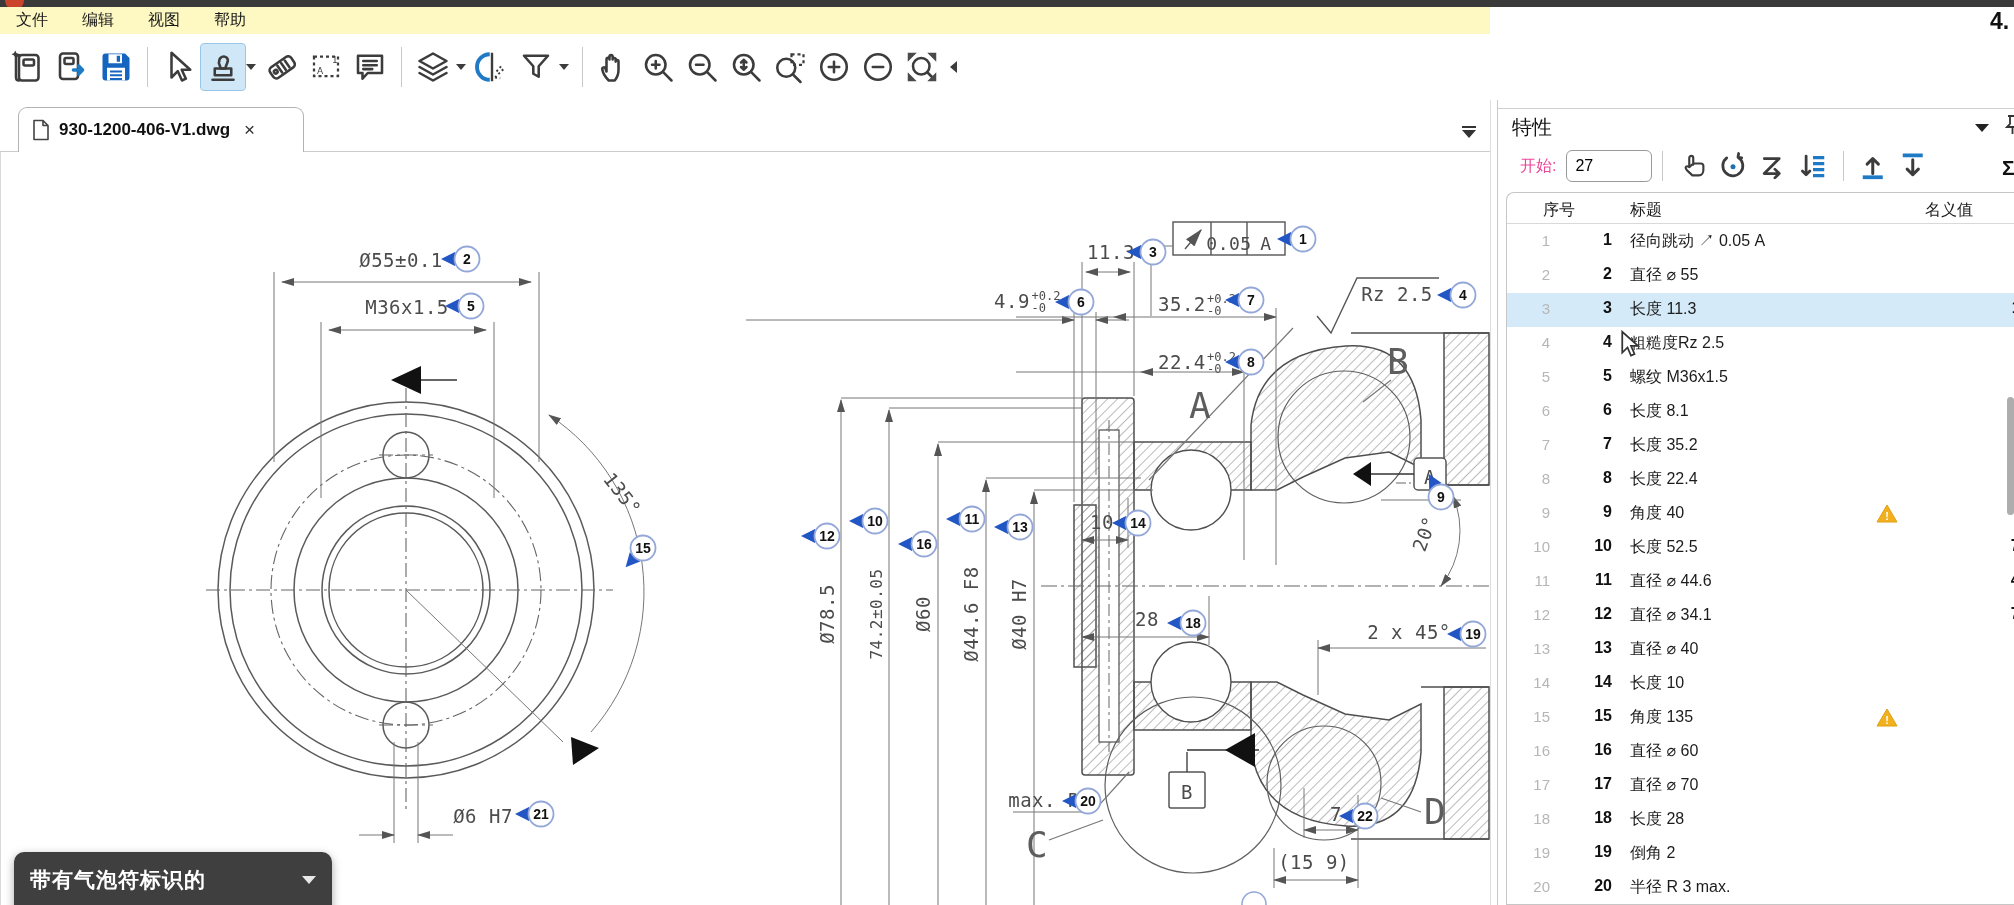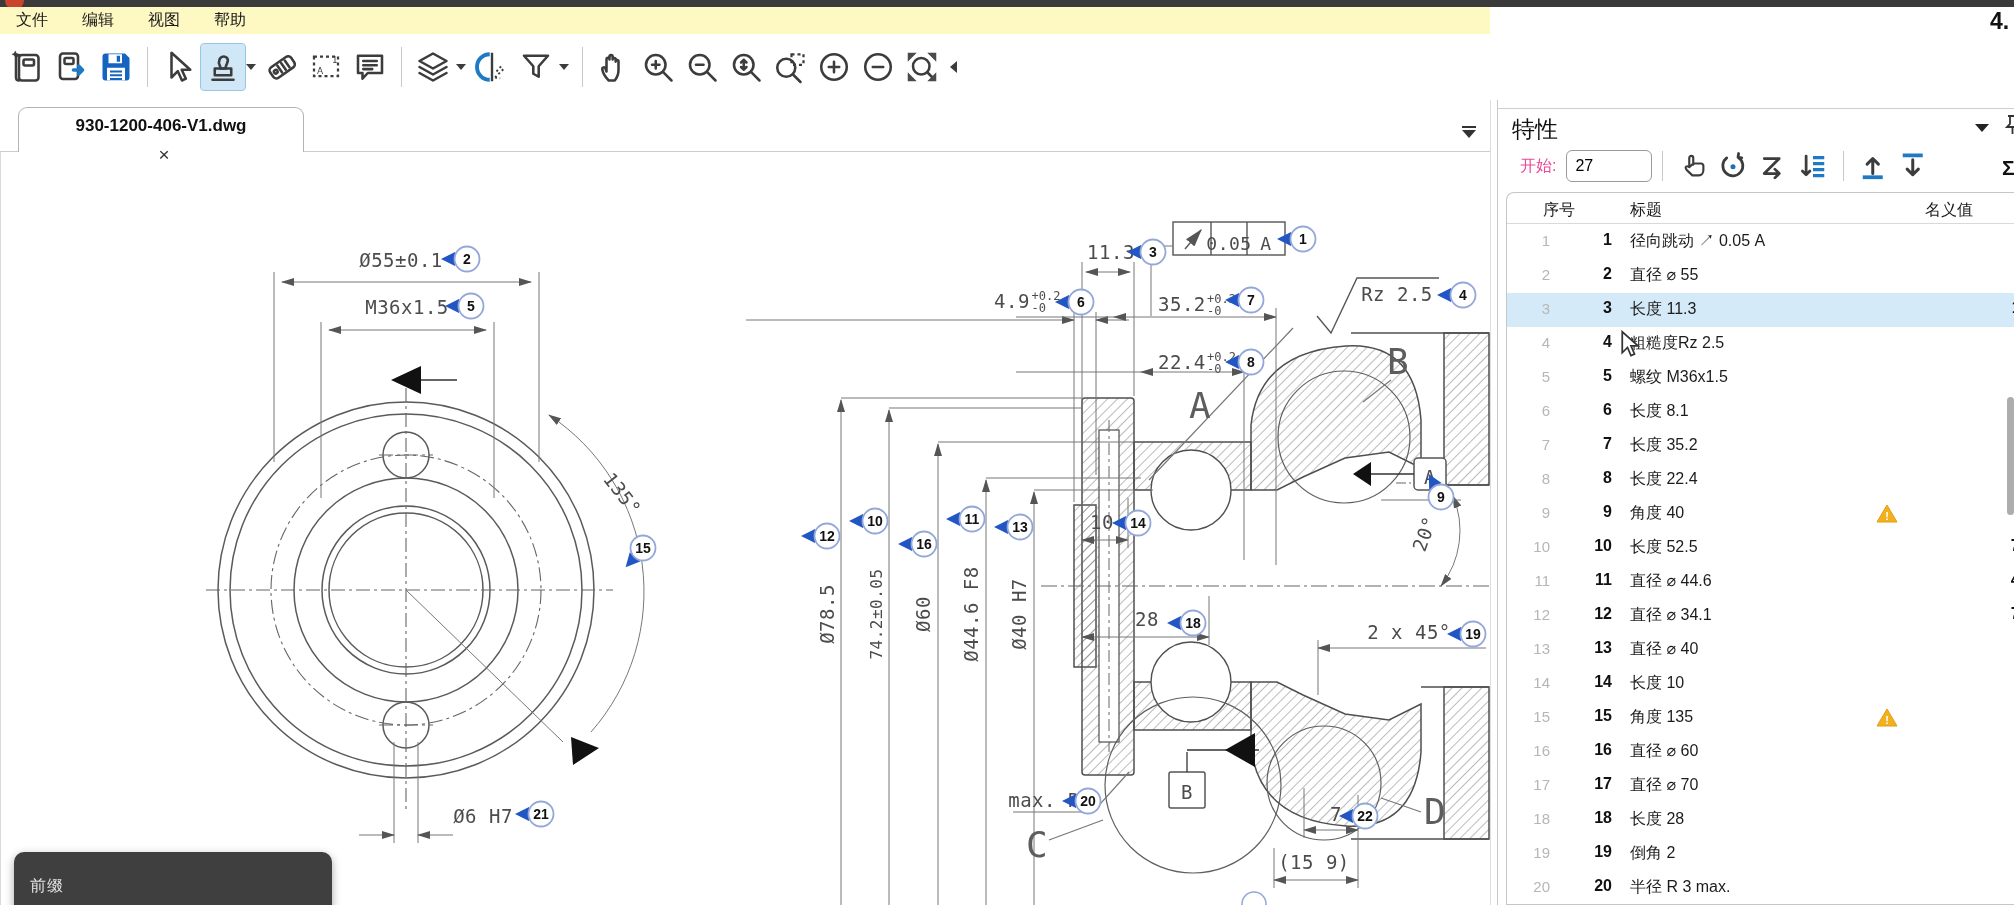--- a/index.html
+++ b/index.html
@@ -20,42 +20,42 @@
   .tbtn { width:44px; height:46px; display:flex; align-items:center; justify-content:center; border-radius:3px; }
   .tbtn svg { width:36px; height:36px; }
   .tbtn.hl { background:#cfe7f7; outline:1px solid #97c6e6; }
   .tsep { width:1px; height:40px; background:#c9c9c9; margin:0 9px; }
   .caret { width:0; height:0; border-left:5px solid transparent; border-right:5px solid transparent; border-top:6px solid #3c3c3c; margin:0 4px 0 1px; }
   .caret-l { width:0; height:0; border-top:6px solid transparent; border-bottom:6px solid transparent; border-right:7px solid #3c3c3c; margin-left:6px; }
 
   
   #tabstrip { position:absolute; left:0; top:100px; width:1490px; height:52px; }
   #tabline { position:absolute; left:0; bottom:0; width:100%; height:1px; background:#cccccc; }
-  .tab { position:absolute; left:18px; bottom:0; height:45px; width:286px; background:#fff; border:1px solid #b3b3b3; border-bottom:none; border-radius:9px 9px 0 0; display:flex; align-items:center; padding:0 12px; gap:8px; font-size:17px; font-weight:700; color:#111; z-index:2;flex-direction:column; }
+  .tab { position:absolute; left:18px; bottom:0; height:45px; width:286px; background:#fff; border:1px solid #b3b3b3; border-bottom:none; border-radius:9px 9px 0 0; display:flex; align-items:center; padding:0 12px; gap:8px; font-size:17px; font-weight:700; color:#111; z-index:2; }
   .tab .x { font-weight:400; font-size:19px; color:#333; margin-left:6px; cursor:pointer; }
   #tabmenu { position:absolute; right:12px; bottom:14px; width:18px; text-align:center; }
   #tabmenu .bar { width:14px; height:2.5px; background:#333; margin:0 auto 2px; }
   #tabmenu .tri { width:0; height:0; margin:0 auto; border-left:7px solid transparent; border-right:7px solid transparent; border-top:8px solid #333; }
 
   
   #canvas { position:absolute; left:0; top:152px; width:1490px; height:753px; background:#fff; border-left:1px solid #d9d9d9; }
   #drawing { position:absolute; left:0; top:0; }
 
   
   #balloon-panel { position:absolute; left:13px; top:700px; width:318px; height:230px; background:#3f3f3f; border-radius:10px; padding:14px 16px; z-index:10; box-shadow:0 3px 10px rgba(0,0,0,.35); color:#fff; }
   #balloon-panel .hdr { display:flex; align-items:center; justify-content:space-between; }
   #balloon-panel .hdr .t { font-size:21px; font-weight:700; letter-spacing:1px; }
   #balloon-panel .hdr .c { width:0; height:0; border-left:7px solid transparent; border-right:7px solid transparent; border-top:8px solid #e8e8e8; }
   #balloon-panel label { display:block; font-size:16px; color:#e3e3e3; margin-top:10px; letter-spacing:1px; }
 
   
   #props { position:absolute; left:1497px; top:100px; width:517px; height:805px; background:#fff; border-left:1px solid #c9c9c9; }
   #propsline2 { position:absolute; left:1490px; top:100px; width:1px; height:805px; background:#dedede; }
   #props .phead { position:absolute; left:0; top:8px; width:100%; height:32px; border-top:1px solid #cfcfcf; }
-  #props .ptitle { position:absolute; left:14px; top:14px; font-size:23px; color:#111; }
+  #props .ptitle { position:absolute; left:14px; top:14px; font-size:20px; color:#111; }
   #props .pcaret { position:absolute; left:477px; top:24px; width:0; height:0; border-left:7px solid transparent; border-right:7px solid transparent; border-top:8px solid #222; }
   #props .ppin { position:absolute; left:506px; top:14px; }
   #toolrow { position:absolute; left:0; top:44px; width:100%; height:44px; display:flex; align-items:center; }
   #toolrow .lbl { font-size:16px; color:#ec4899; margin-left:22px; }
   #toolrow input { width:86px; height:32px; margin-left:10px; border:1px solid #9a9a9a; border-radius:6px; font-size:16px; padding:0 8px; }
   #toolrow .sep { width:1px; height:30px; background:#c9c9c9; margin:0 10px; }
   .pico { width:40px; height:36px; display:flex; align-items:center; justify-content:center; }
   .pico svg { width:30px; height:30px; }
   #sigma { position:absolute; left:504px; top:56px; font-size:21px; font-weight:700; color:#111; }
 
@@ -560,20 +560,24 @@
           </g>
           <g>
             <polygon points="1338,816 1352,809 1352,823" fill="#2256c4"></polygon>
             <circle cx="1364" cy="816" r="12.5" fill="#fff" stroke="#93a7d8" stroke-width="1.8"></circle>
             <text x="1364" y="821" text-anchor="middle" font-size="14" font-weight="bold" fill="#111" font-family="Liberation Sans, sans-serif">22</text>
           </g>
         </g>
     </svg>
 
     <div id="balloon-panel">
+      <div class="hdr">
+        <span class="t">带有气泡符标识的</span>
+        <span class="c"></span>
+      </div>
       <label>前缀</label>
 
     </div>
   </div>
 
   <div id="propsline2"></div>
 
   <div id="props">
     <div class="phead"></div>
     <div class="ptitle">特性</div>

